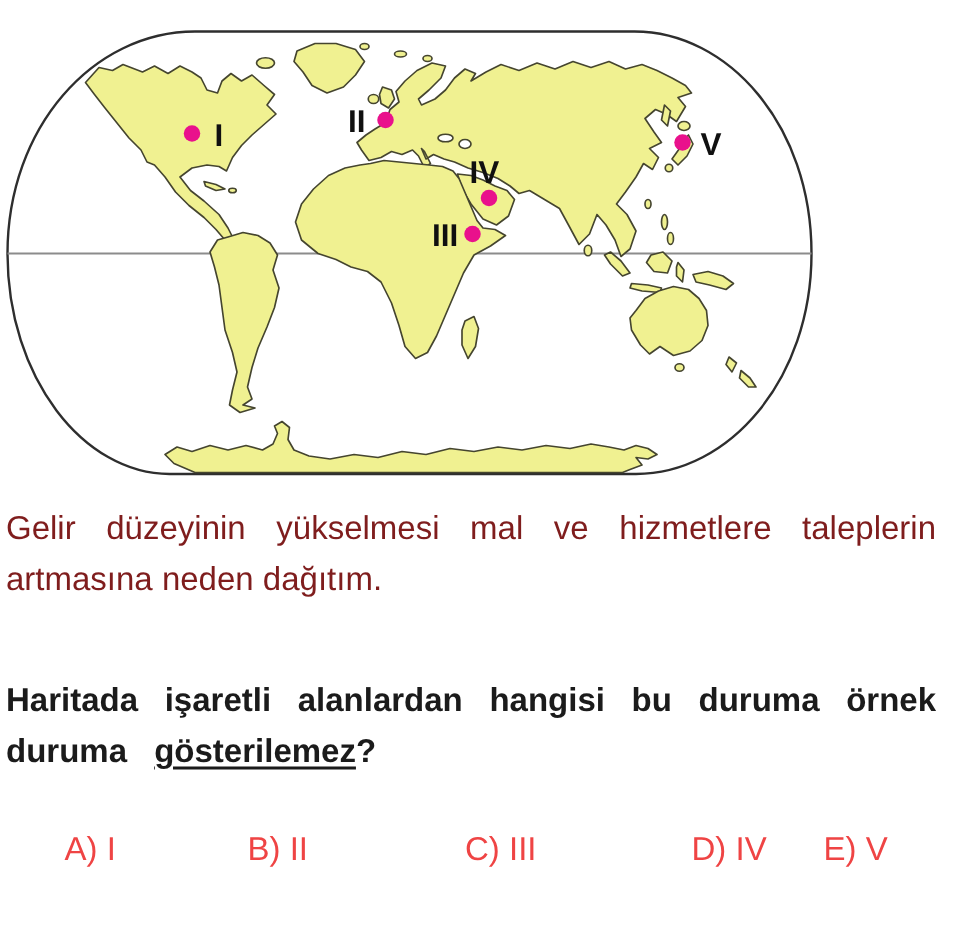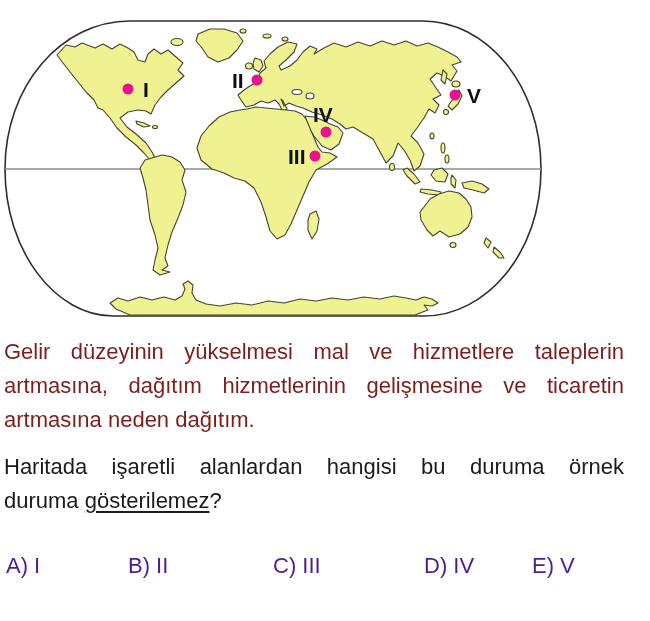--- a/index.html
+++ b/index.html
@@ -6,25 +6,25 @@
   body{width:650px;height:621px;position:relative;overflow:hidden;
        font-family:"Liberation Sans",sans-serif;}
   .map-area{position:absolute;top:0;left:0;width:650px;height:330px;}
   svg{display:block;}
   svg text.marker-label{font-family:"Liberation Sans",sans-serif;font-weight:700;font-size:21px;}
   .content{position:absolute;left:4px;width:620px;color:#7f1d1d;}
   .para{top:335px;}
   .line{font-size:22px;line-height:34px;white-space:nowrap;}
   .just{white-space:normal;text-align:justify;text-align-last:justify;height:34px;overflow:hidden;}
   .stem{top:450px;font-weight:700;color:#1b1b1b;}
-  .stem .line{font-weight:400;}
-  .u{ text-decoration:underline;text-decoration-thickness:2px;text-underline-offset:3px;}
+  .stem .line{font-weight:700;}
+  .u{ text-decoration:underline;text-decoration-thickness:2px;text-underline-offset:3px;margin-left:12px;}
   .options{position:absolute;top:551px;left:0;width:650px;height:34px;}
-  .opt{position:absolute;top:0;font-size:22px;line-height:30px;color:#4c1d95;white-space:nowrap;}
-  .opt-a{left:6px;} .opt-b{left:128px;} .opt-c{left:273px;} .opt-d{left:424px;} .opt-e{left:532px;}
+  .opt{position:absolute;top:0;font-size:22px;line-height:30px;color:#ef4444;white-space:nowrap;margin-left:37px;}
+  .opt-a{left:6px;} .opt-b{left:128px;} .opt-c{left:273px;} .opt-d{left:424px;} .opt-e{left:512px;}
 </style>
 </head>
 <body>
 
 <div class="map-area">
   <svg width="650" height="330" viewBox="0 0 650 330" xmlns="http://www.w3.org/2000/svg">
 
     <path d="M130,21 L423,21 C485,21 541,83 541,169 C541,253 486,316 424,316 L113,316 C56,316 5,252 5,169 C5,85 62,21 130,21 Z" fill="none" stroke="#2e2e2e" stroke-width="1.6"></path>
 
     <line x1="5" y1="169" x2="541" y2="169" stroke="#8c8c8c" stroke-width="1.3"></line>
@@ -90,21 +90,20 @@
       <text class="marker-label" x="232" y="88">II</text>
       <text class="marker-label" x="288" y="164">III</text>
       <text class="marker-label" x="313" y="122">IV</text>
       <text class="marker-label" x="467" y="103">V</text>
     </g>
   </svg>
 </div>
 
 <div class="content para">
   <div class="line just">Gelir düzeyinin yükselmesi mal ve hizmetlere taleplerin</div>
-  <div class="line just">artmasına, dağıtım hizmetlerinin gelişmesine ve ticaretin</div>
   <div class="line">artmasına neden dağıtım.</div>
 </div>
 
 <div class="content stem">
   <div class="line just">Haritada işaretli alanlardan hangisi bu duruma örnek</div>
   <div class="line"><span>duruma </span><span class="u">gösterilemez</span><span>?</span></div>
 </div>
 
 <div class="options">
   <span class="opt opt-a">A) I</span>

